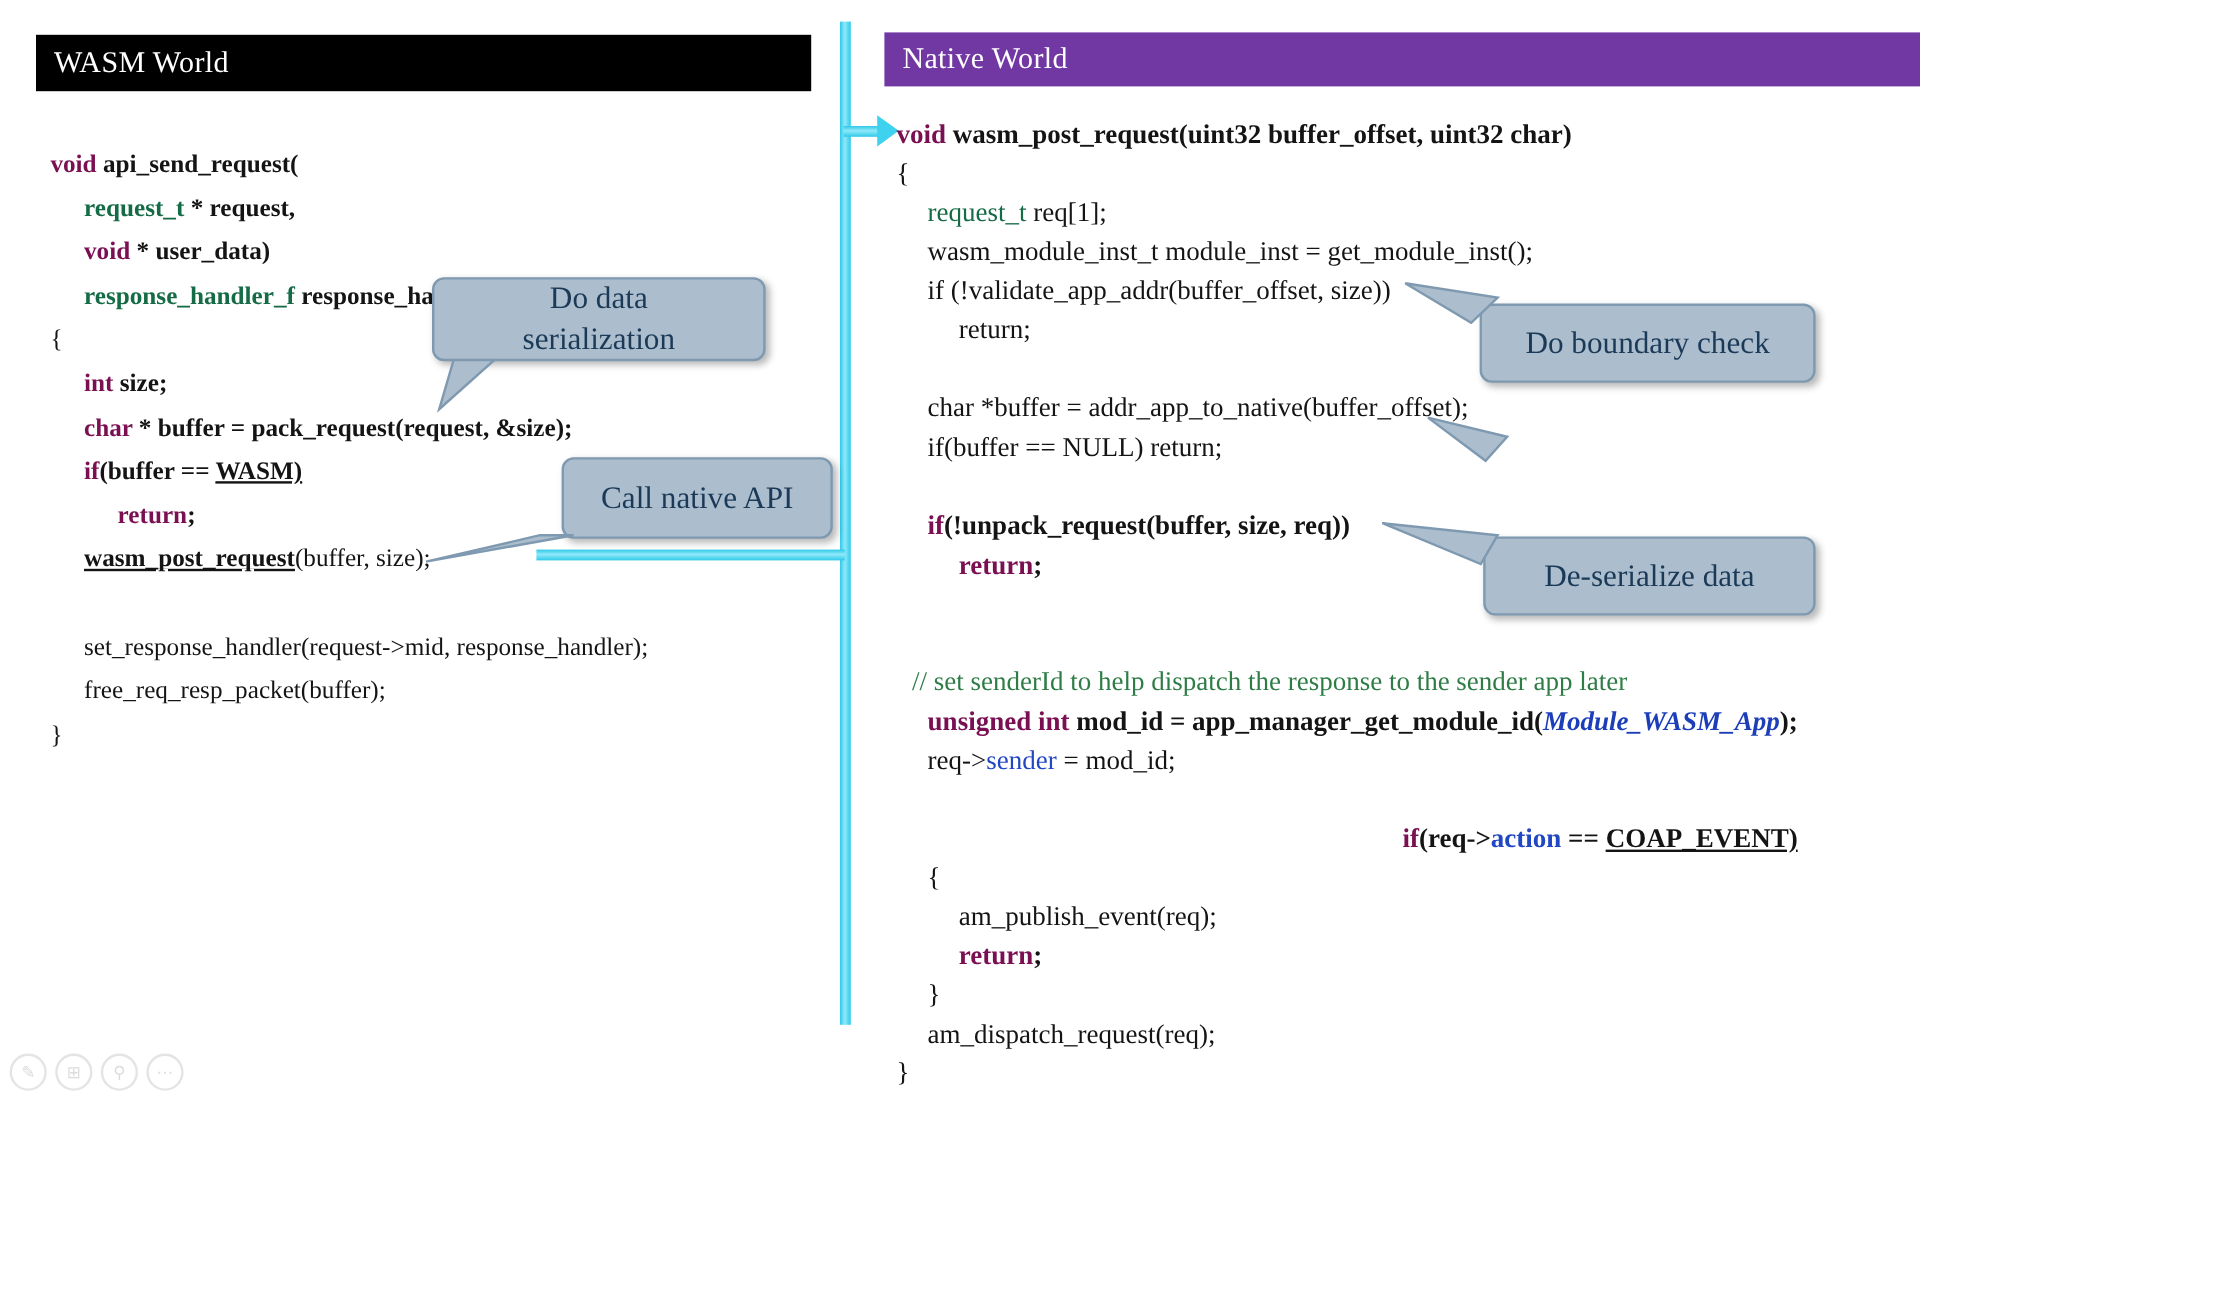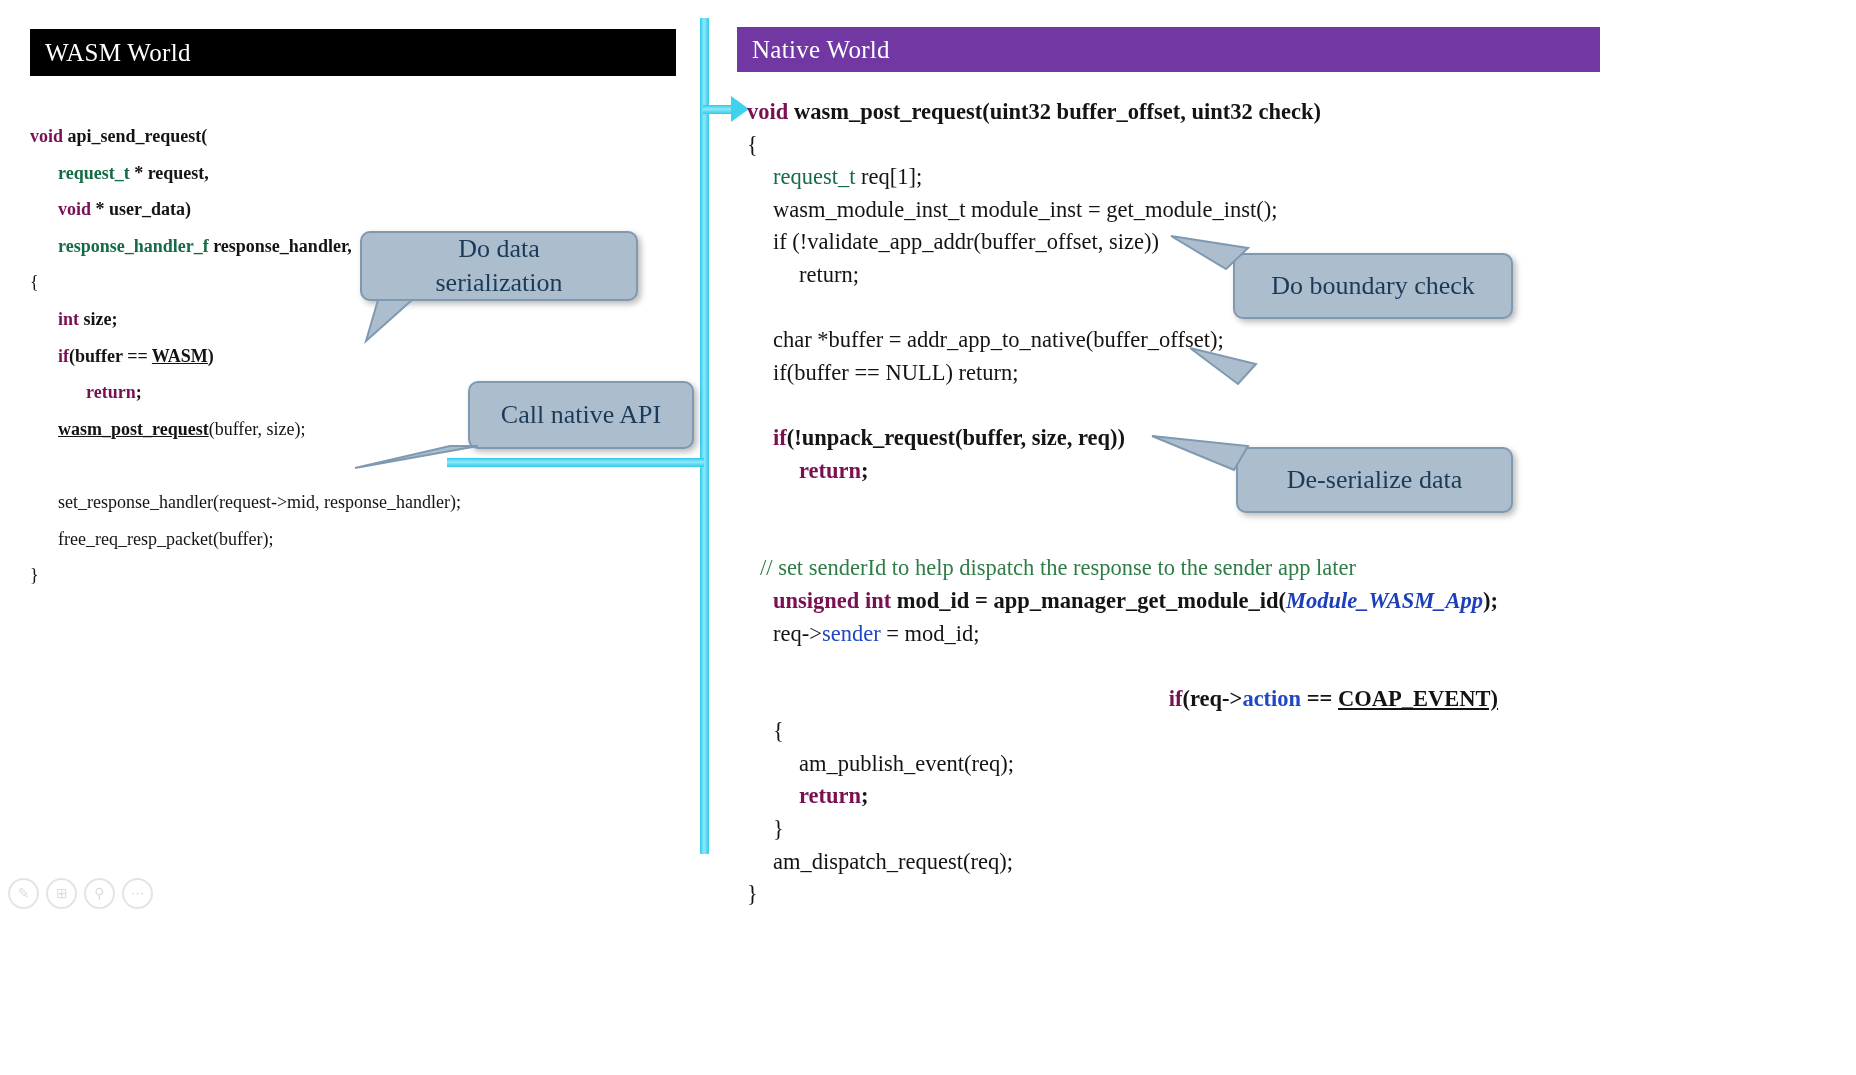--- a/index.html
+++ b/index.html
@@ -7,21 +7,21 @@
          font-family:Liberation Serif, serif;}
 
   
   .world-header{position:absolute;color:#fff;font-size:25px;display:flex;align-items:center;
                 padding-left:15px;box-sizing:border-box;letter-spacing:.3px;}
   #wasm-header{left:30px;top:29px;width:646px;height:47px;background:#000;}
   #native-header{left:737px;top:27px;width:1119px;height:45px;background:#7137A3;}
 
   
   .code{position:absolute;color:#141414;}
-  #wasm-code{left:30px;top:118px;font-size:18px;line-height:36.6px;}
+  #wasm-code{left:42px;top:118px;font-size:21px;line-height:36.6px;}
   #native-code{left:747px;top:96px;font-size:22.5px;line-height:32.6px;}
   .code-line{white-space:pre;}
   .kw{color:#7A1052;font-weight:bold;}
   .type{color:#156B46;font-weight:bold;}
   .typen{color:#156B46;}
   .bold{font-weight:bold;}
   .plain{}
   .boldu{font-weight:bold;text-decoration:underline;}
   .comment{color:#2E7D46;}
   .blue{color:#2147C4;}
@@ -75,30 +75,31 @@
   <div id="conn-arrowhead"></div>
   <div class="conn-h" id="conn-bottom"></div>
 
   <div class="code" id="wasm-code">
       <div class="code-line" style="padding-left: 0px;"><span class="kw">void </span><span class="bold">api_send_request(</span></div>
       <div class="code-line" style="padding-left: 28px;"><span class="type">request_t </span><span class="bold">* request,</span></div>
       <div class="code-line" style="padding-left: 28px;"><span class="kw">void </span><span class="bold">* user_data)</span></div>
       <div class="code-line" style="padding-left: 28px;"><span class="type">response_handler_f </span><span class="bold">response_handler,</span></div>
       <div class="code-line" style="padding-left: 0px;"><span class="plain">{</span></div>
       <div class="code-line" style="padding-left: 28px;"><span class="kw">int </span><span class="bold">size;</span></div>
+      <div class="code-line" style="padding-left: 28px;"><span class="kw">char </span><span class="bold">* buffer = pack_request(request, &amp;size);</span></div>
       <div class="code-line" style="padding-left: 28px;"><span class="kw">if</span><span class="bold">(buffer == </span><span class="boldu">WASM)</span></div>
       <div class="code-line" style="padding-left: 56px;"><span class="kw">return</span><span class="bold">;</span></div>
       <div class="code-line" style="padding-left: 28px;"><span class="boldu">wasm_post_request</span><span class="plain">(buffer, size);</span></div>
       <div class="code-line" style="padding-left: 0px;">&nbsp;</div>
       <div class="code-line" style="padding-left: 28px;"><span class="plain">set_response_handler(request-&gt;mid, response_handler);</span></div>
       <div class="code-line" style="padding-left: 28px;"><span class="plain">free_req_resp_packet(buffer);</span></div>
       <div class="code-line" style="padding-left: 0px;"><span class="plain">}</span></div>
     </div>
   <div class="code" id="native-code">
-      <div class="code-line" style="padding-left: 0px;"><span class="kw">void </span><span class="bold">wasm_post_request(uint32 buffer_offset, uint32 check)</span></div>
+      <div class="code-line" style="padding-left: 0px;"><span class="kw">void </span><span class="bold">wasm_post_request(uint32 buffer_offset, uint32 char)</span></div>
       <div class="code-line" style="padding-left: 0px;"><span class="plain">{</span></div>
       <div class="code-line" style="padding-left: 26px;"><span class="typen">request_t </span><span class="plain">req[1];</span></div>
       <div class="code-line" style="padding-left: 26px;"><span class="plain">wasm_module_inst_t module_inst = get_module_inst();</span></div>
       <div class="code-line" style="padding-left: 26px;"><span class="plain">if (!validate_app_addr(buffer_offset, size))</span></div>
       <div class="code-line" style="padding-left: 52px;"><span class="plain">return;</span></div>
       <div class="code-line" style="padding-left: 0px;">&nbsp;</div>
       <div class="code-line" style="padding-left: 26px;"><span class="plain">char *buffer = addr_app_to_native(buffer_offset);</span></div>
       <div class="code-line" style="padding-left: 26px;"><span class="plain">if(buffer == NULL) return;</span></div>
       <div class="code-line" style="padding-left: 0px;">&nbsp;</div>
       <div class="code-line" style="padding-left: 26px;"><span class="kw">if</span><span class="bold">(!unpack_request(buffer, size, req))</span></div>

